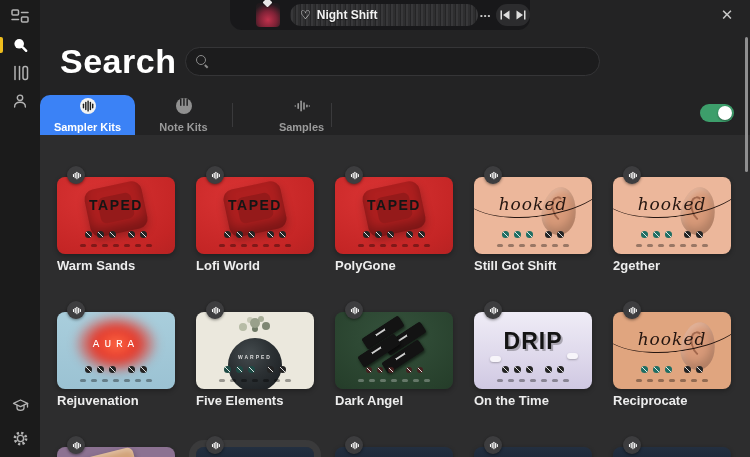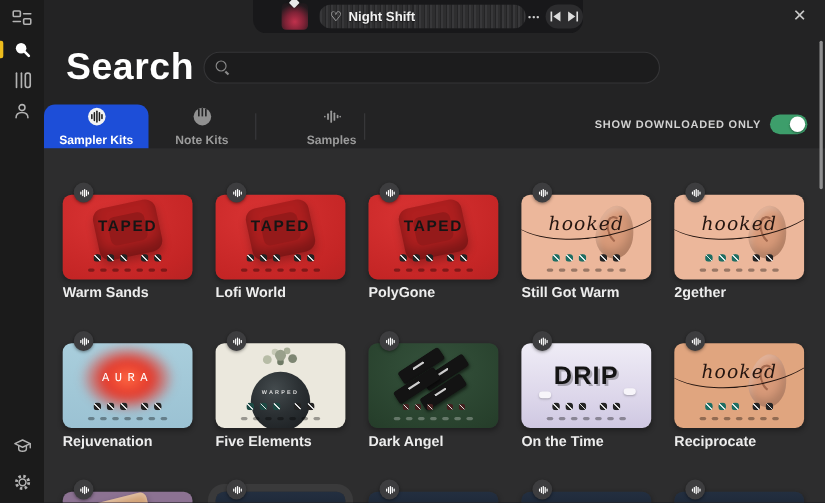--- a/index.html
+++ b/index.html
@@ -37,21 +37,21 @@
   .search-pill { position:absolute; left:145px; top:47px; width:415px; height:29px; background:#1c1c1d; border:1px solid #353537; border-radius:15px; display:flex; align-items:center; padding:0 10px; }
   .mag { position:relative; width:13px; height:13px; margin-right:8px; flex:none; }
   .mag::before { content:""; position:absolute; left:0; top:0; width:8px; height:8px; border:1.6px solid #8a8a8a; border-radius:50%; }
   .mag::after { content:""; position:absolute; left:8.5px; top:8.5px; width:4px; height:1.6px; background:#8a8a8a; transform:rotate(45deg); transform-origin:left center; }
   .search-input { flex:1; background:transparent; border:none; outline:none; color:#eee; font-size:13px; font-family:"Liberation Sans",sans-serif; }
 
   
   .tabbar { position:absolute; left:0; top:95px; width:710px; height:40px; }
   .tab { position:absolute; top:0; height:40px; display:flex; flex-direction:column; align-items:center; justify-content:center; gap:2px; cursor:pointer; }
   .tab-label { font-size:11px; font-weight:700; color:#9b9b9b; }
-  .tab.active { background:#1d4ed8; border-radius:10px 10px 0 0; }
+  .tab.active { background:#3b82f6; border-radius:10px 10px 0 0; }
   .tab.active .tab-label { color:#ffffff; }
   .tab-sep { position:absolute; top:8px; width:1px; height:24px; background:#3a3a3c; }
   .t1 { left:0; width:95px; } .t2 { left:95px; width:97px; } .t3 { left:192px; width:99px;margin-left:20px; }
 
   
   .filter-row { position:absolute; right:16px; top:104px; height:18px; display:flex; align-items:center; gap:8px; }
   .filter-label { color:#d2d2d2; font-size:10px; font-weight:700; letter-spacing:.7px; }
   .toggle { position:relative; width:34px; height:18px; border-radius:9px; background:#57575a; cursor:pointer; flex:none; }
   .toggle.on { background:#3d9e6b; }
   .knob { position:absolute; top:2px; left:2px; width:14px; height:14px; border-radius:50%; background:#ffffff; box-shadow:0 1px 2px rgba(0,0,0,.4); }
@@ -287,21 +287,20 @@
               <rect x="13.1" y="7.4" width="1.6" height="3.2" rx="0.8"></rect>
               <rect x="15.6" y="8.2" width="1.4" height="1.6" rx="0.7"></rect>
             </svg>
           </span>
           <span class="tab-label">Samples</span>
         </div>
         <div class="tab-sep" style="left:291px"></div>
       </div>
 
       <div class="filter-row">
-        <span class="filter-label">SHOW DOWNLOADED ONLY</span>
         <span class="toggle on">
             <span class="knob"></span>
           </span>
       </div>
     </div>
 
     <div class="content">
       <div class="grid">
           <div class="tile art-taped">
     <div class="badge">
@@ -442,21 +441,21 @@
       <div class="mini">
                 <i></i>
                 <i></i>
                 <i></i>
                 <i></i>
                 <i></i>
                 <i></i>
                 <i></i>
               </div>
     </div>
-    <div class="title">Still Got Warm</div>
+    <div class="title">Still Got Shift</div>
   </div>
           <div class="tile art-hooked">
     <div class="badge">
       <svg width="11" height="11" viewBox="0 0 18 18">
         <g fill="#ffffff">
           <rect x="3.2" y="6.6" width="1.8" height="4.8" rx="0.9"></rect>
           <rect x="6" y="4.4" width="1.8" height="9.2" rx="0.9"></rect>
           <rect x="8.8" y="2.8" width="1.8" height="12.4" rx="0.9"></rect>
           <rect x="11.6" y="4.4" width="1.8" height="9.2" rx="0.9"></rect>
           <rect x="14.4" y="6.6" width="1.8" height="4.8" rx="0.9"></rect>

